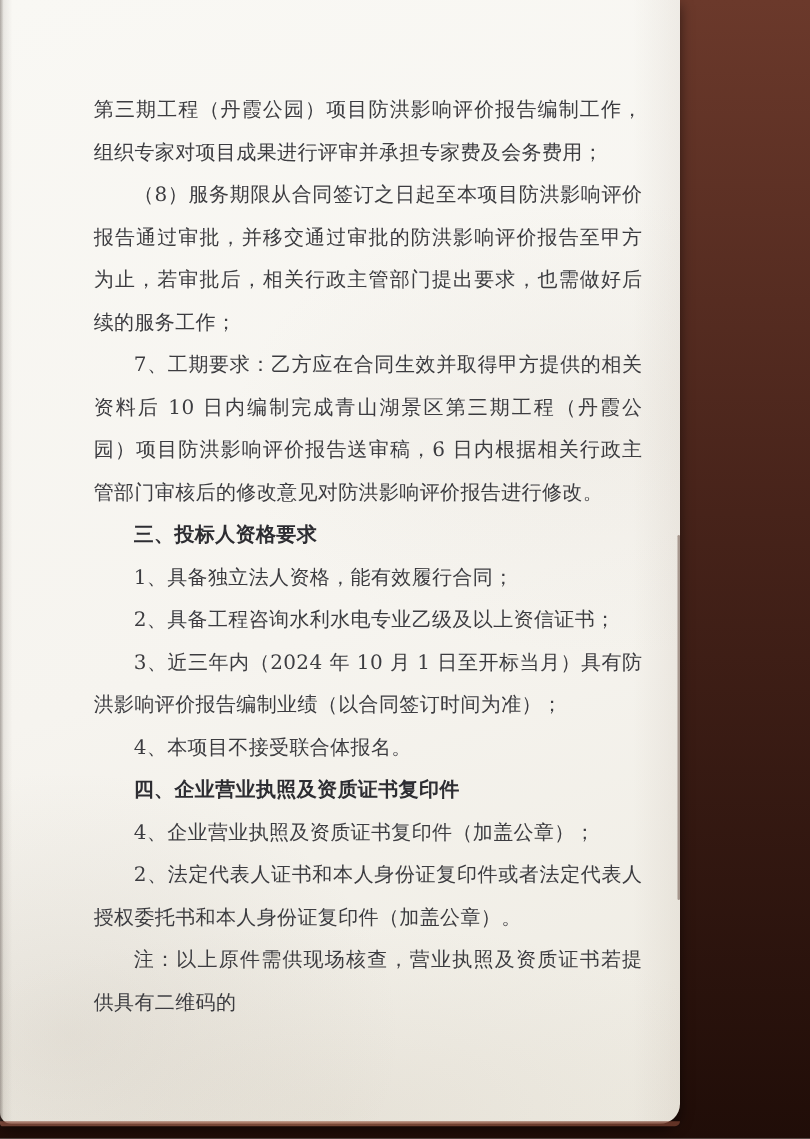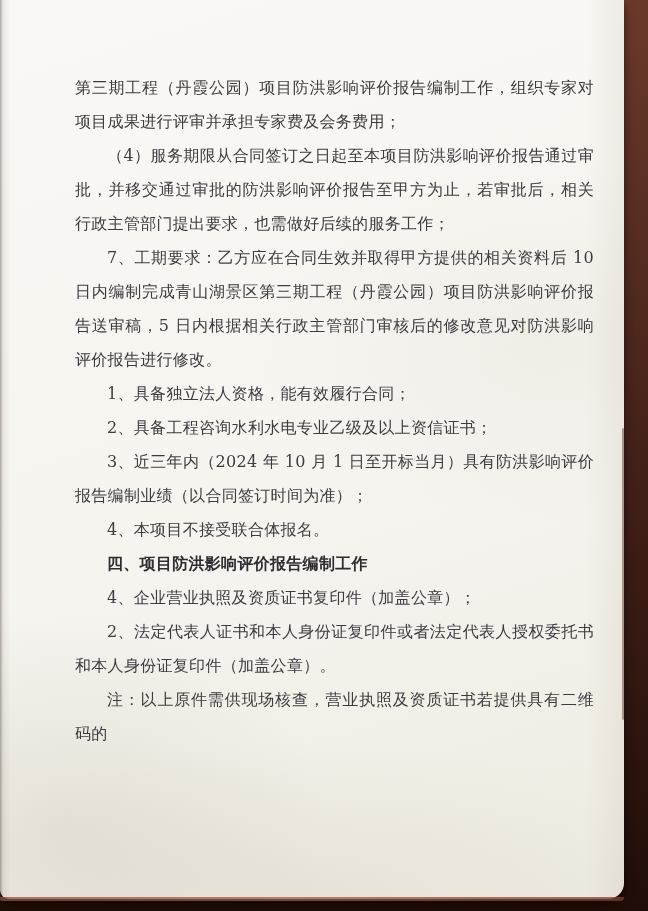--- a/index.html
+++ b/index.html
@@ -11,21 +11,21 @@
     height: 911px;
     overflow: hidden;
     position: relative;
     background: linear-gradient(180deg, #6b392b 0%, #47231a 45%, #200d08 100%);
     font-family: "DejaVu Serif", "Liberation Serif", serif;
   }
   .paper {
     position: absolute;
     left: 0;
     top: 0;
-    width: 624px;
+    width: 544px;
     height: 899px;
     border-radius: 0 0 16px 9px;
     background:
       radial-gradient(ellipse 420px 260px at 88% 38%, rgba(205,196,182,0.14), rgba(205,196,182,0) 70%),
       radial-gradient(ellipse 380px 300px at 10% 92%, rgba(160,148,132,0.16), rgba(160,148,132,0) 70%),
       radial-gradient(ellipse 500px 200px at 50% 99%, rgba(190,178,160,0.18), rgba(190,178,160,0) 75%),
       linear-gradient(270deg, rgba(150,128,110,0.10), rgba(150,128,110,0) 38px),
       linear-gradient(90deg, rgba(110,100,92,0.16), rgba(110,100,92,0) 10px),
       linear-gradient(163deg, #f9f8f4 0%, #f6f4ef 55%, #eeebe2 100%);
     box-shadow: 0 4px 10px rgba(0,0,0,0.55);
@@ -71,24 +71,25 @@
 </style>
 </head>
 <body>
 
 <div class="paper">
   <div class="left-edge-shadow"></div>
   <div class="right-edge-line"></div>
 
   <div class="content">
     <p>第三期工程（丹霞公园）项目防洪影响评价报告编制工作，组织专家对项目成果进行评审并承担专家费及会务费用；</p>
-    <p class="ind">（4）服务期限从合同签订之日起至本项目防洪影响评价报告通过审批，并移交通过审批的防洪影响评价报告至甲方为止，若审批后，相关行政主管部门提出要求，也需做好后续的服务工作；</p>
-    <p class="ind">7、工期要求：乙方应在合同生效并取得甲方提供的相关资料后 10 日内编制完成青山湖景区第三期工程（丹霞公园）项目防洪影响评价报告送审稿，5 日内根据相关行政主管部门审核后的修改意见对防洪影响评价报告进行修改。</p>
+    <p class="ind">（8）服务期限从合同签订之日起至本项目防洪影响评价报告通过审批，并移交通过审批的防洪影响评价报告至甲方为止，若审批后，相关行政主管部门提出要求，也需做好后续的服务工作；</p>
+    <p class="ind">7、工期要求：乙方应在合同生效并取得甲方提供的相关资料后 10 日内编制完成青山湖景区第三期工程（丹霞公园）项目防洪影响评价报告送审稿，6 日内根据相关行政主管部门审核后的修改意见对防洪影响评价报告进行修改。</p>
+    <p class="ind hd">三、投标人资格要求</p>
     <p class="ind">1、具备独立法人资格，能有效履行合同；</p>
     <p class="ind">2、具备工程咨询水利水电专业乙级及以上资信证书；</p>
     <p class="ind">3、近三年内（2024 年 10 月 1 日至开标当月）具有防洪影响评价报告编制业绩（以合同签订时间为准）；</p>
     <p class="ind">4、本项目不接受联合体报名。</p>
-    <p class="ind hd">四、项目防洪影响评价报告编制工作</p>
+    <p class="ind hd">四、企业营业执照及资质证书复印件</p>
     <p class="ind">4、企业营业执照及资质证书复印件（加盖公章）；</p>
     <p class="ind">2、法定代表人证书和本人身份证复印件或者法定代表人授权委托书和本人身份证复印件（加盖公章）。</p>
     <p class="ind">注：以上原件需供现场核查，营业执照及资质证书若提供具有二维码的</p>
   </div>
 </div>
 
 </body></html>

